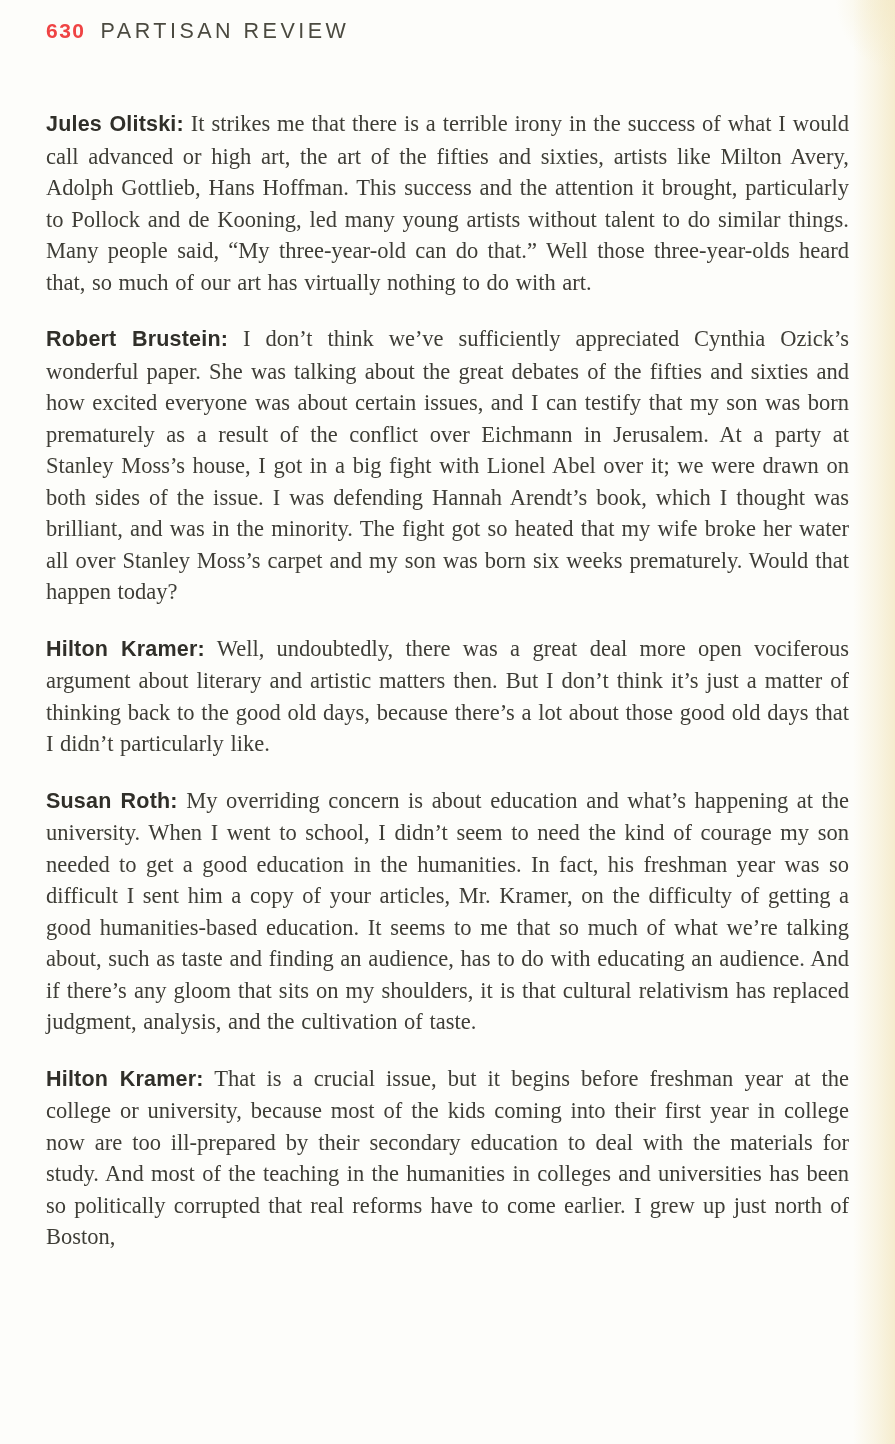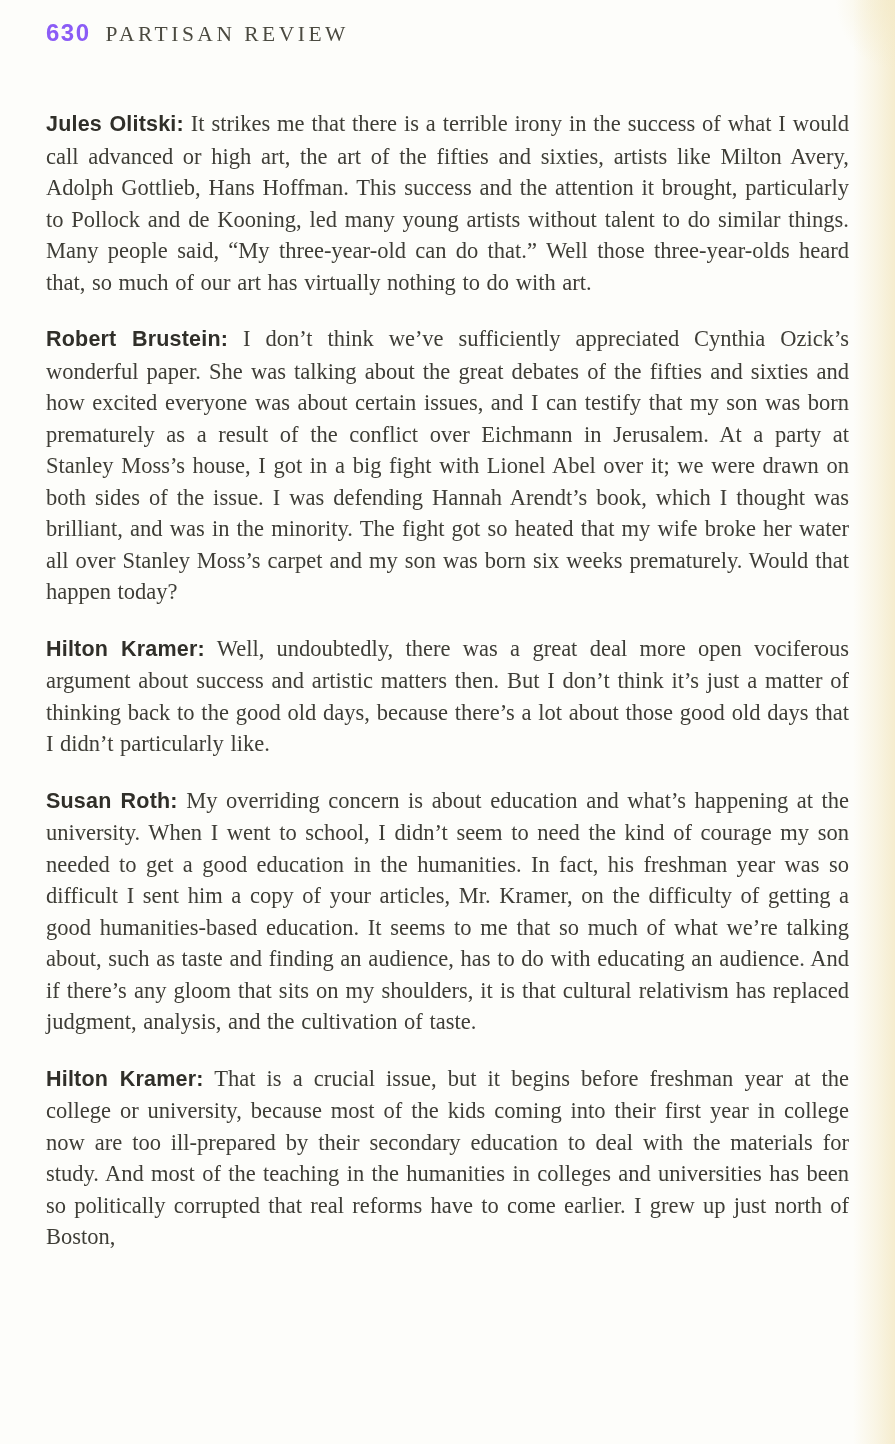--- a/index.html
+++ b/index.html
@@ -43,26 +43,26 @@
     top: 19px;
     left: 46px;
     display: flex;
     align-items: baseline;
     gap: 15px;
     white-space: nowrap;
   }
   .folio {
     font-family: "Liberation Sans", sans-serif;
     font-weight: bold;
-    font-size: 24px;
+    font-size: 21px;
     letter-spacing: 1.5px;
-    color: #8b5cf6;
+    color: #ef4444;
   }
   .journal {
-    font-family: Liberation Serif, serif;
+    font-family: Liberation Sans, sans-serif;
     font-size: 21.5px;
     letter-spacing: 3.5px;
     color: #4b4a40;
   }
   .dialogue {
     position: absolute;
     top: 108px;
     left: 46px;
     width: 807px;
   }
@@ -93,21 +93,21 @@
     <span class="folio">630</span>
     <span class="journal">PARTISAN REVIEW</span>
   </div>
 
   <div class="dialogue">
 
     <p><span class="speaker">Jules Olitski:</span><span> </span><span class="seg">It strikes me that there is a terrible irony in the success of what I would call advanced or high art, the art of the fifties and sixties, artists like Milton Avery, Adolph Gottlieb, Hans Hoffman. This success and the attention it brought, particularly to Pollock and de Kooning, led many young artists without talent to do similar things. Many people said, “My three-year-old can do that.” Well those three-year-olds heard that, so much of our art has virtually nothing to do with art.</span></p>
 
     <p><span class="speaker">Robert Brustein:</span><span> </span><span class="seg">I don’t think we’ve sufficiently appreciated Cynthia Ozick’s wonderful paper. She was talking about the great debates of the fifties and sixties and how excited everyone was about certain issues, and I can testify that my son was born prematurely as a result of the conflict over </span><span class="seg italic">Eichmann in Jerusalem</span><span class="seg">. At a party at Stanley Moss’s house, I got in a big fight with Lionel Abel over it; we were drawn on both sides of the issue. I was defending Hannah Arendt’s book, which I thought was brilliant, and was in the minority. The fight got so heated that my wife broke her water all over Stanley Moss’s carpet and my son was born six weeks prematurely. Would that happen today?</span></p>
 
-    <p><span class="speaker">Hilton Kramer:</span><span> </span><span class="seg">Well, undoubtedly, there was a great deal more open vociferous argument about success and artistic matters then. But I don’t think it’s just a matter of thinking back to the good old days, because there’s a lot about those good old days that I didn’t particularly like.</span></p>
+    <p><span class="speaker">Hilton Kramer:</span><span> </span><span class="seg">Well, undoubtedly, there was a great deal more open vociferous argument about literary and artistic matters then. But I don’t think it’s just a matter of thinking back to the good old days, because there’s a lot about those good old days that I didn’t particularly like.</span></p>
 
     <p><span class="speaker">Susan Roth:</span><span> </span><span class="seg">My overriding concern is about education and what’s happening at the university. When I went to school, I didn’t seem to need the kind of courage my son needed to get a good education in the humanities. In fact, his freshman year was so difficult I sent him a copy of your articles, Mr. Kramer, on the difficulty of getting a good humanities-based education. It seems to me that so much of what we’re talking about, such as taste and finding an audience, has to do with educating an audience. And if there’s any gloom that sits on my shoulders, it is that cultural relativism has replaced judgment, analysis, and the cultivation of taste.</span></p>
 
     <p><span class="speaker">Hilton Kramer:</span><span> </span><span class="seg">That is a crucial issue, but it begins before freshman year at the college or university, because most of the kids coming into their first year in college now are too ill-prepared by their secondary education to deal with the materials for study. And most of the teaching in the humanities in colleges and universities has been so politically corrupted that real reforms have to come earlier. I grew up just north of Boston,</span></p>
 
   </div>
 
   <div class="page-edge"></div>
   <div class="page-edge-corner"></div>
 

